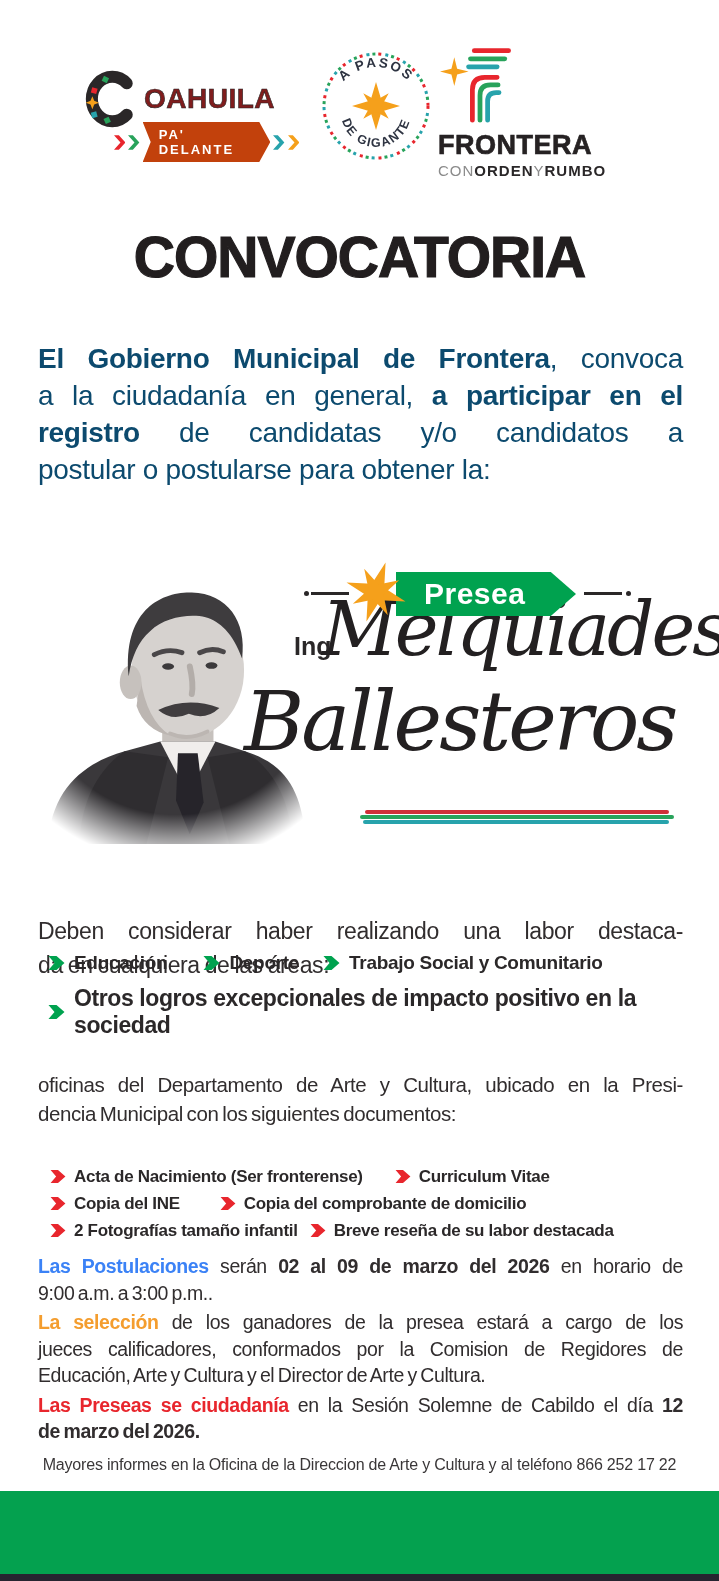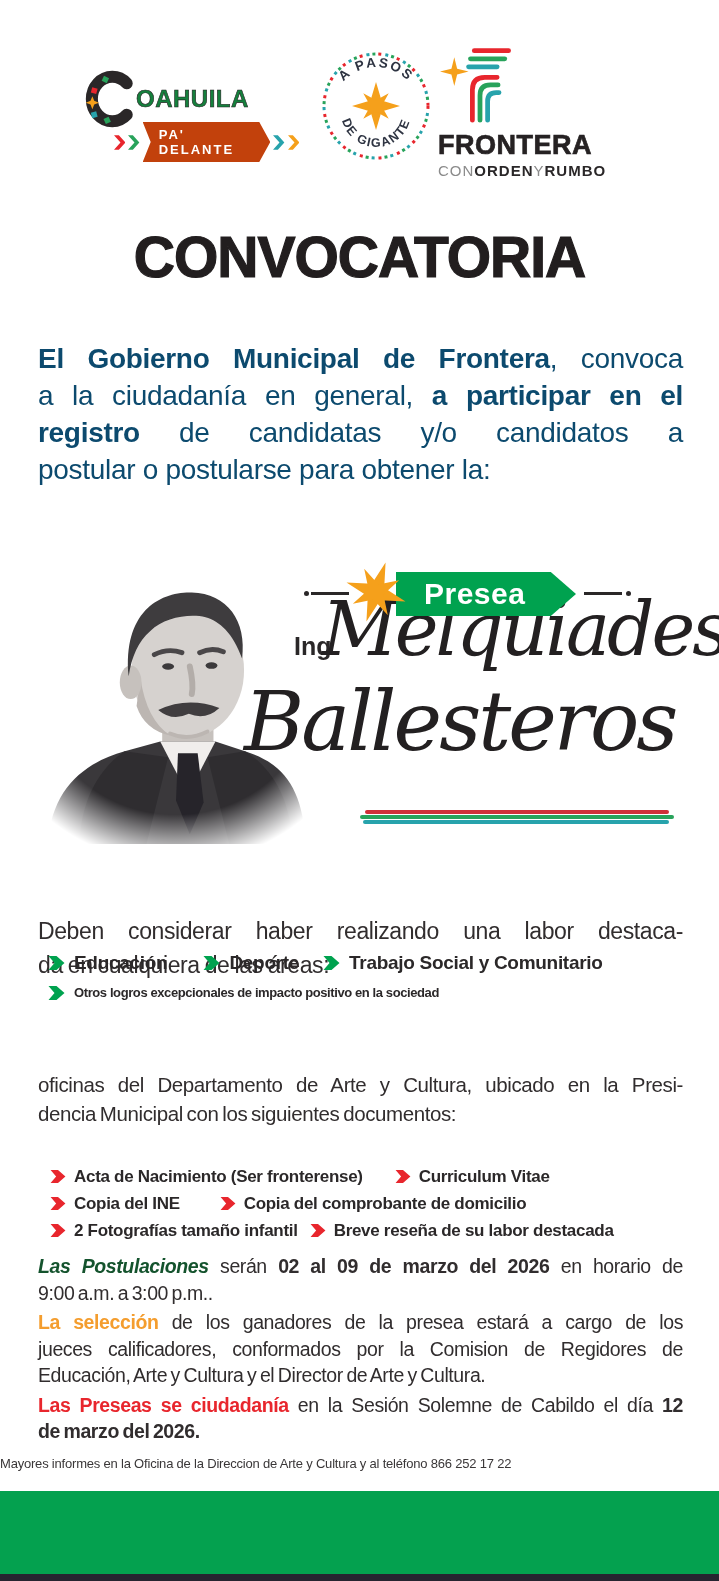--- a/index.html
+++ b/index.html
@@ -4,21 +4,21 @@
 <style>
   * { margin:0; padding:0; box-sizing:border-box; }
   html,body { background:#ffffff; }
   body { font-family:"Liberation Sans", sans-serif; color:#2b2829; }
   .poster { position:relative; width:719px; height:1581px; background:#ffffff; overflow:hidden; margin:0 auto; }
   .abs { position:absolute; }
 
   
   .logo-coahuila { left:84px; top:70px; width:215px; }
   .coa-top { display:flex; align-items:center; }
-  .coa-name { font-size:24px; font-weight:700; color:#15803d; letter-spacing:.5px; -webkit-text-stroke:.6px #262223; }
+  .coa-name { font-size:28px; font-weight:700; color:#7f1d1d; letter-spacing:.5px;margin-left:8px; -webkit-text-stroke:.6px #262223; }
   .coa-banner-row { display:flex; align-items:center; gap:3px; margin-left:30px; margin-top:-6px; }
   .coa-banner { background:#c2410c; color:#fff; font-size:13px; font-weight:700; letter-spacing:2px;
                 padding:5px 18px 5px 16px; clip-path:polygon(0 0, calc(100% - 11px) 0, 100% 50%, calc(100% - 11px) 100%, 0 100%, 8px 50%); }
   .logo-gigante { left:320px; top:50px; width:112px; height:112px; }
   .logo-frontera { left:438px; top:44px; width:182px; }
   .fr-name { font-size:27px; font-weight:700; color:#262223; letter-spacing:.5px; -webkit-text-stroke:.7px #262223; margin-top:2px; }
   .fr-tag { font-size:15px; letter-spacing:1px; margin-top:1px; }
   .fr-tag .g { color:#8b8b8b; font-weight:400; }
   .fr-tag .b { color:#2a2728; font-weight:700; }
 
@@ -46,46 +46,46 @@
   .tricolor { left:360px; top:254px; width:314px; }
   .tri { height:3.5px; border-radius:2px; }
   .tri.red { width:304px; margin-left:5px; background:#cf3038; }
   .tri.green { width:314px; margin-top:1.5px; background:#28a35b; }
   .tri.teal { width:306px; margin-top:1.5px; margin-left:3px; background:#27a3ac; }
 
   
   .deben { left:38px; top:914px; width:645px; font-size:23px; line-height:34px; letter-spacing:-.4px; word-spacing:-1px; color:#312d2e; }
   .areas { left:48px; top:952px; width:636px; font-weight:700; color:#2b2829; }
   .areas-row1 { display:flex; align-items:center; font-size:19px; letter-spacing:-.3px; }
-  .areas-row2 { display:flex; align-items:center; font-size:13px; letter-spacing:-.4px; margin-top:11px; }
+  .areas-row2 { display:flex; align-items:center; font-size:23px; letter-spacing:-.4px; margin-top:11px; }
   .b-item { display:flex; align-items:center; }
   .b-item + .b-item.gap-a { margin-left:36px; }
   .b-item + .b-item.gap-b { margin-left:24px; }
   .b-arrow { width:17px; height:14px; margin-right:9px; flex:none; }
   .b-arrow polygon { fill:#00a24f; }
   .b-arrow.red polygon { fill:#e8262d; }
 
   
   .registro { left:38px; top:1070px; width:645px; font-size:20.5px; line-height:29px; letter-spacing:-.4px; word-spacing:-1.5px; color:#312d2e; }
   .lead-red { color:#e8262d; font-weight:700; }
-  .lead-green { color:#14532d; font-weight:700;font-style:italic; }
+  .lead-green { color:#3b82f6; font-weight:700; }
   .lead-orange { color:#f49d2e; font-weight:700; }
   .docs { left:50px; top:1163px; width:632px; font-size:17px; font-weight:700; letter-spacing:-.3px; color:#2b2829; }
   .docs-row { display:flex; align-items:center; height:27px; }
   .docs-row .b-arrow { width:16px; height:13px; margin-right:8px; }
   .docs-row .gap1 { margin-left:32px; }
   .docs-row .gap2 { margin-left:40px; }
   .docs-row .gap3 { margin-left:12px; }
 
   
   .schedule { left:38px; top:1253px; width:645px; font-size:19.5px; line-height:26.5px; letter-spacing:-.4px; word-spacing:-1.5px; color:#312d2e; }
   .schedule .para { margin-bottom:3px; }
 
   
-  .footer-note { left:0; top:1456px; width:100%; font-size:13px; color:#3a3738; letter-spacing:-.2px; }
+  .footer-note { left:0; top:1456px; width:100%; text-align:center; font-size:16px; color:#3a3738; letter-spacing:-.2px; }
   .green-bar { left:0; top:1491px; width:719px; height:83px; background:#04a14f; }
   .dark-bar { left:0; top:1574px; width:719px; height:7px; background:#262430; }
 </style>
 </head>
 <body>
 
 <div class="poster">
 
   <div class="abs logo-coahuila">
     <div class="coa-top">

